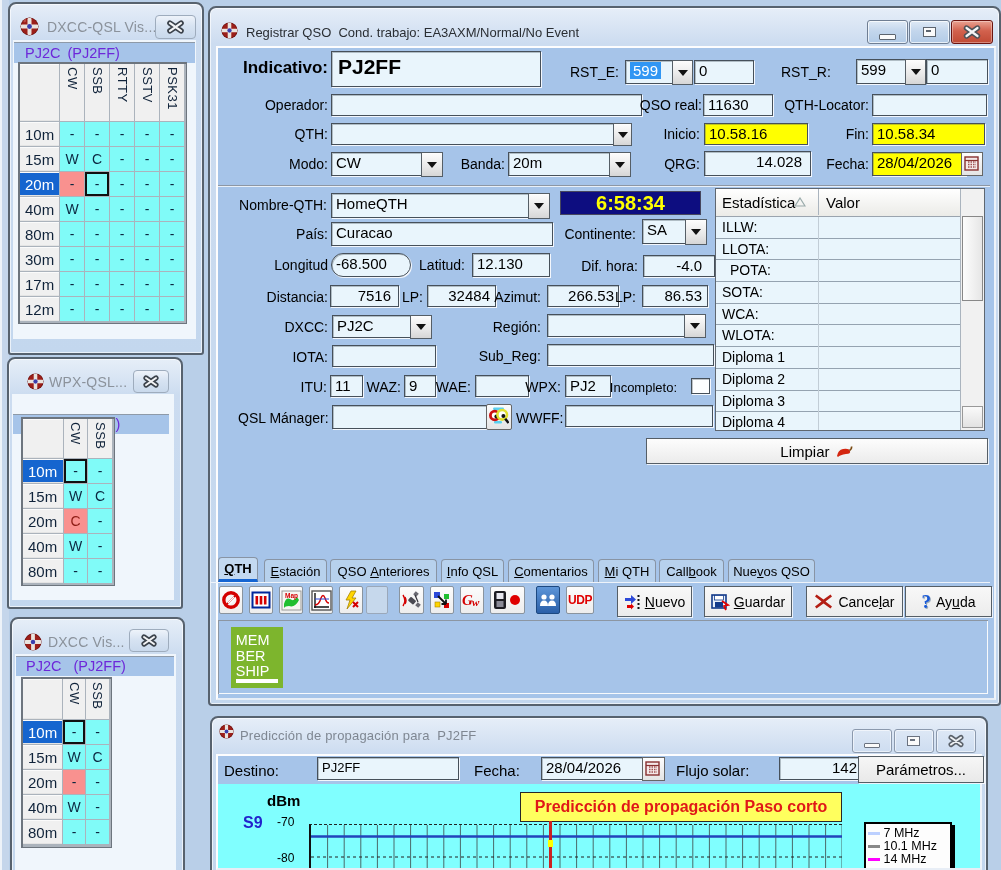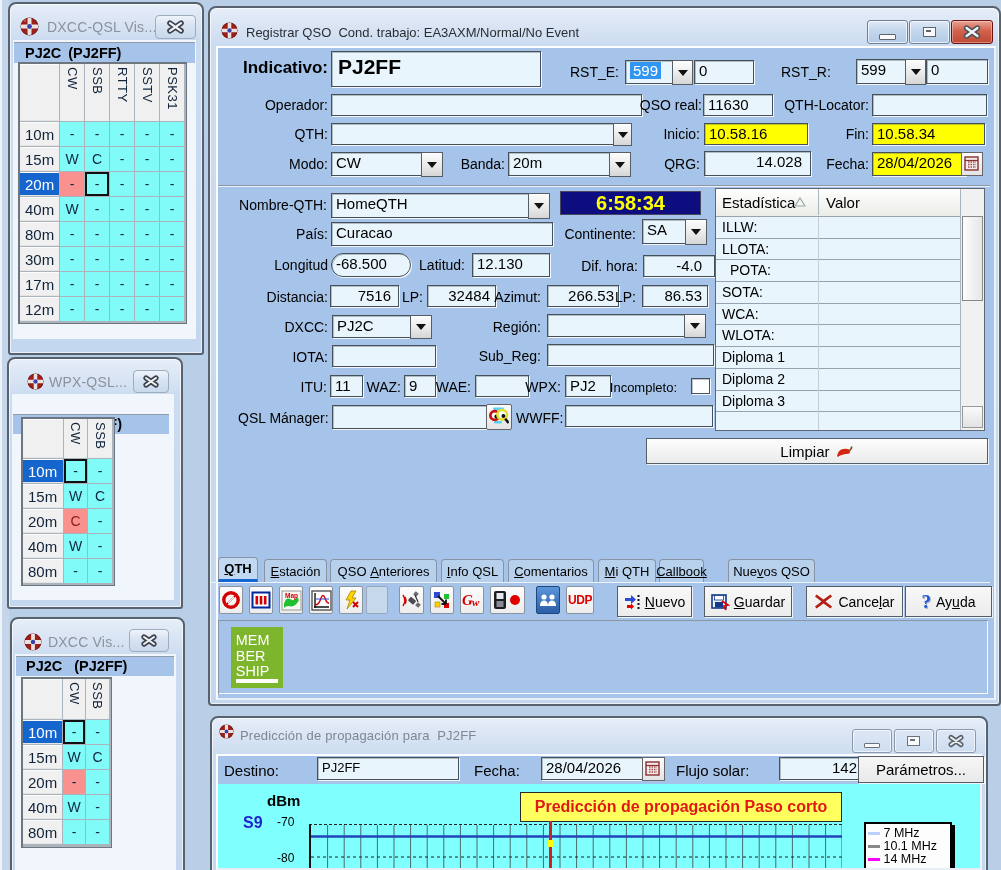--- a/index.html
+++ b/index.html
@@ -5,21 +5,21 @@
   body{width:1001px;height:870px;position:relative;overflow:hidden;
        background:#b9cfe8;font-family:"Liberation Sans",sans-serif;}
   .win{position:absolute;border:2px solid #57626e;border-radius:8px 8px 3px 3px;
        background:linear-gradient(#e6eef8,#ccdcf0 36px,#c3d7ee);
        box-shadow:inset 0 0 0 1px rgba(255,255,255,.65);}
   .client{position:absolute;background:#f0f6fc;}
   .ttl{position:absolute;font-size:14px;color:#8b929b;white-space:nowrap;letter-spacing:.2px;}
   .ttl2{position:absolute;font-size:13px;color:#2a2e33;white-space:nowrap;}
   .closebtn{position:absolute;background:linear-gradient(#eef3fa,#d7e3f2 45%,#c9d9ec);
        border:1px solid #9eacbd;border-radius:4px;}
-  .hbar{position:absolute;background:#a6c4e9;color:#000000;font-weight:bold;font-size:14.5px;
+  .hbar{position:absolute;background:#a6c4e9;color:#6d28d9;font-weight:normal;font-size:14.5px;
         border-top:1px solid #8e9aa8;}
   .grid{position:absolute;background:#abb3bc;border:2px solid #6d757e;border-right-width:1px;border-bottom-width:1px;
         display:grid;gap:1px;}
   .gc{background:#80fbf8;color:#0c2740;font-size:14px;display:flex;align-items:center;justify-content:center;overflow:hidden;}
   .gf{background:#f0f0f0;color:#10233a;font-size:15px;display:flex;align-items:center;padding-left:5px;box-shadow:inset 0 -1px 0 #e4e4e4, inset 0 1px 0 #fbfbfb;}
   .gh{background:#f0f0f0;display:flex;align-items:flex-start;justify-content:center;}
   .gh span{writing-mode:vertical-rl;font-size:13px;color:#10233a;margin-top:3px;letter-spacing:.5px;}
   .sel{background:#1565cf!important;color:#fff!important;}
   .red{background:#f9918f!important;}
   .bord{box-shadow:inset 0 0 0 2px #101010;}
@@ -361,20 +361,21 @@
   <div style="position:absolute;left:0;top:28px;width:244px;font-size:14px;color:#000;">
     <div style="height:21.7px;border-bottom:1px solid #95a3b0;padding:2px 0 0 6px;box-sizing:border-box;">ILLW:</div>
     <div style="height:21.7px;border-bottom:1px solid #95a3b0;padding:2px 0 0 6px;box-sizing:border-box;">LLOTA:</div>
     <div style="height:21.7px;border-bottom:1px solid #95a3b0;padding:2px 0 0 14px;box-sizing:border-box;">POTA:</div>
     <div style="height:21.7px;border-bottom:1px solid #95a3b0;padding:2px 0 0 6px;box-sizing:border-box;">SOTA:</div>
     <div style="height:21.7px;border-bottom:1px solid #95a3b0;padding:2px 0 0 6px;box-sizing:border-box;">WCA:</div>
     <div style="height:21.7px;border-bottom:1px solid #95a3b0;padding:2px 0 0 6px;box-sizing:border-box;">WLOTA:</div>
     <div style="height:21.7px;border-bottom:1px solid #95a3b0;padding:2px 0 0 6px;box-sizing:border-box;">Diploma 1</div>
     <div style="height:21.7px;border-bottom:1px solid #95a3b0;padding:2px 0 0 6px;box-sizing:border-box;">Diploma 2</div>
     <div style="height:21.7px;border-bottom:1px solid #95a3b0;padding:2px 0 0 6px;box-sizing:border-box;">Diploma 3</div>
+    <div style="height:21.7px;border-bottom:1px solid #95a3b0;padding:2px 0 0 6px;box-sizing:border-box;">Diploma 4</div>
   </div>
   <div style="position:absolute;left:102px;top:28px;width:1px;height:213px;background:#c2cdd6;"></div>
   <div style="position:absolute;left:244px;top:0;width:24px;height:241px;background:#f1f1f1;border-left:1px solid #aab4be;">
     <div style="position:absolute;left:1px;top:27px;width:21px;height:85px;background:linear-gradient(90deg,#fdfdfd,#e6e6e6);border:1px solid #888;box-sizing:border-box;"></div>
     <div style="position:absolute;left:1px;top:217px;width:21px;height:22px;background:linear-gradient(#fafafa,#e2e2e2);border:1px solid #999;box-sizing:border-box;"></div>
   </div>
 </div>
 <div class="btn" style="left:646px;top:438px;width:340px;height:24px;background:linear-gradient(#fdfdfd,#ebebeb);font-size:15px;">Limpiar&nbsp;
   <svg width="20" height="16" viewBox="0 0 20 16">
       <path d="M3 13 Q4 7 9 6 Q15 5 16 8 Q17 11 12 11 Q6 12 4 14 Z" fill="#d42610"></path>
@@ -393,21 +394,21 @@
   </div>
 <div class="tab" style="left:441px;width:63px;">
     <span><u>I</u>nfo&nbsp;QSL</span>
   </div>
 <div class="tab" style="left:508px;width:86px;">
     <span><u>C</u>omentarios</span>
   </div>
 <div class="tab" style="left:598px;width:58px;">
     <span><u>M</u>i&nbsp;QTH</span>
   </div>
-<div class="tab" style="left:659px;width:45px;text-decoration:underline;">
+<div class="tab" style="left:659px;width:65px;">
     <span>Call<u>b</u>ook</span>
   </div>
 <div class="tab" style="left:728px;width:87px;">
     <span>Nue<u>v</u>os&nbsp;QSO</span>
   </div>
 
 <div class="tbtn" style="left:219px;">
     <svg width="20" height="20" viewBox="0 0 20 20">
       <circle cx="10" cy="10" r="7.2" fill="none" stroke="#d40000" stroke-width="3.4"></circle>
       <path d="M4 16 L16 4" stroke="#d40000" stroke-width="1.6"></path>

